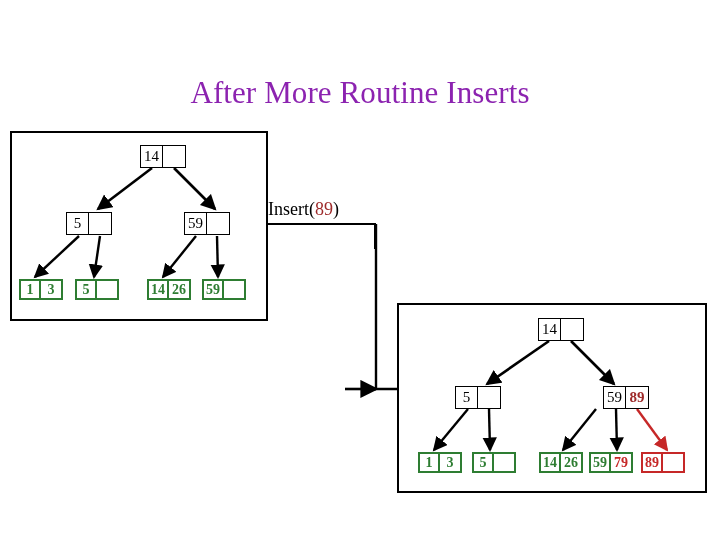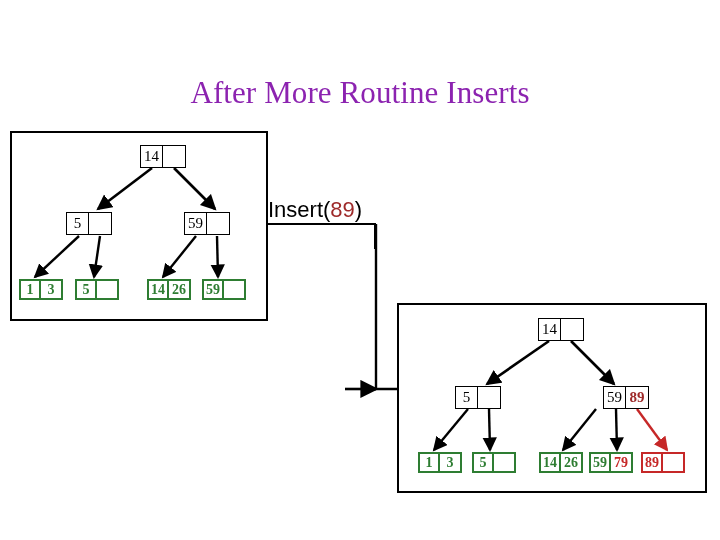--- a/index.html
+++ b/index.html
@@ -53,22 +53,22 @@
     background:#ffffff;
     width:22px;height:21px;
   }
   .leaf .cell + .cell{border-left:0;}
   .leaf .cell.val-red{color:#c62828;border-color:#2e7d32;}
   .leaf.leaf-red .cell{border-color:#c62828;color:#c62828;}
 
   
   .insert-box{position:absolute;left:268px;top:198px;width:110px;}
   .insert-line{
-    font-family:Liberation Sans, sans-serif;
-    font-size:22px;line-height:23px;color:#000000;white-space:nowrap;
+    font-family:Liberation Serif, serif;
+    font-size:18px;line-height:23px;color:#000000;white-space:nowrap;
   }
   .insert-line .num{color:#9e2a2a;}
   .insert-rule{position:absolute;left:0px;top:25px;width:108px;height:0;border-top:2px solid #000;}
   .insert-vrule{position:absolute;left:106px;top:25px;width:0;height:26px;border-left:2px solid #000;}
 
   
   svg.lines{position:absolute;left:0;top:0;width:720px;height:540px;overflow:visible;pointer-events:none;}
 </style>
 </head>
 <body>

